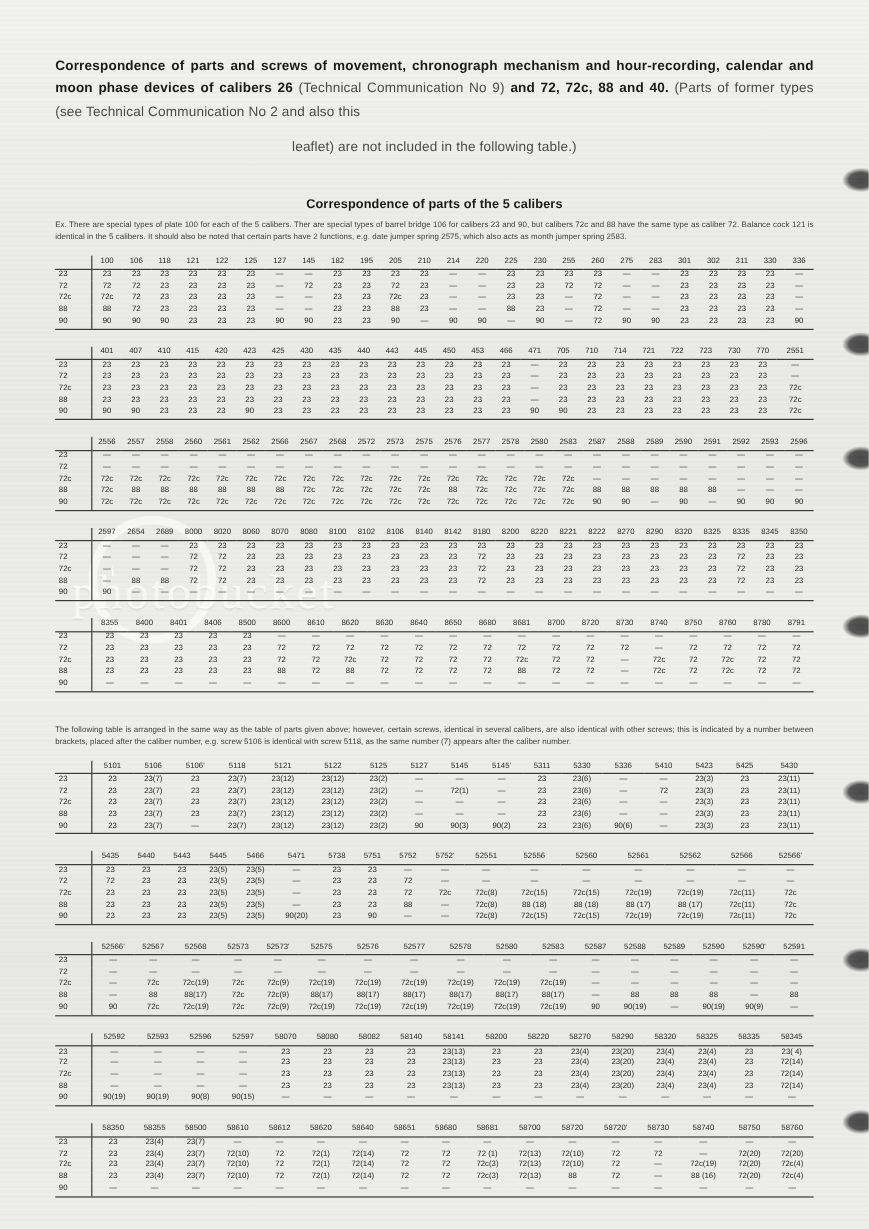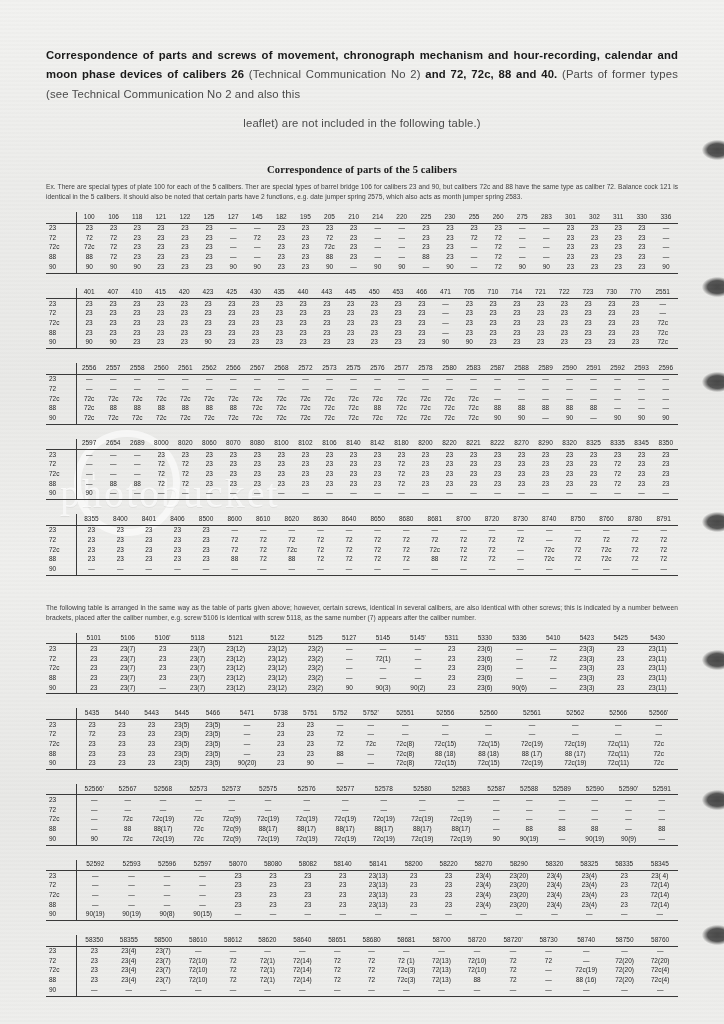--- a/index.html
+++ b/index.html
@@ -35,21 +35,20 @@
     font-size:11.3px;font-weight:bold;line-height:1.72;
     margin:0;padding-top:46px;text-align:justify;
     letter-spacing:.15px;
   }
   h1.doc-title .reg{font-weight:normal;color:#4a4a4a;}
   h1.doc-title .lastline{display:block;text-align:center;font-weight:normal;color:#4a4a4a;margin-top:10px;}
 
   h2.sec-title{
     text-align:center;font-size:10.6px;font-weight:bold;margin:0;
     letter-spacing:.1px;
-    font-family:Liberation Serif, serif;
   }
   .sec1-wrap{margin-top:30px;}
   .sec2-wrap{margin-top:22px;}
   p.note{
     font-size:6.6px;line-height:1.62;margin:7px 0 0 0;text-align:justify;
     color:#3d3d3d;letter-spacing:.05px;
   }
 
   
   .tbl-block{margin-top:9px;}
@@ -110,21 +109,21 @@
   <div class="punch" style="top:790px;"></div>
   <div class="punch" style="top:925px;"></div>
 
   <div class="wm wm-circle"></div>
   <div class="wm wm-small">i</div>
   <div class="wm wm-text">photobucket</div>
 
   <div class="content">
 
     <h1 class="doc-title">
-      <span>Correspondence of parts and screws of movement, chronograph mechanism and hour-recording, calendar and moon phase devices of calibers 26</span><span class="reg"> (Technical Communication No 2)</span>
+      <span>Correspondence of parts and screws of movement, chronograph mechanism and hour-recording, calendar and moon phase devices of calibers 26</span><span class="reg"> (Technical Communication No 9)</span>
       <span>and 72, 72c, 88 and 40.</span><span class="reg"> (Parts of former types (see Technical Communication No 2 and also this</span>
       <span class="lastline">leaflet) are not included in the following table.)</span>
     </h1>
 
     <div class="sec1-wrap">
       <h2 class="sec-title">Correspondence of parts of the 5 calibers</h2>
       <p class="note">Ex. There are special types of plate 100 for each of the 5 calibers. Ther are special types of barrel bridge 106 for calibers 23 and 90, but calibers 72c and 88 have the same type as caliber 72. Balance cock 121 is identical in the 5 calibers. It should also be noted that certain parts have 2 functions, e.g. date jumper spring 2575, which also acts as month jumper spring 2583.</p>
       <div id="parts-tables">
           <div class="tbl-block ruled">
             <table class="grid">

